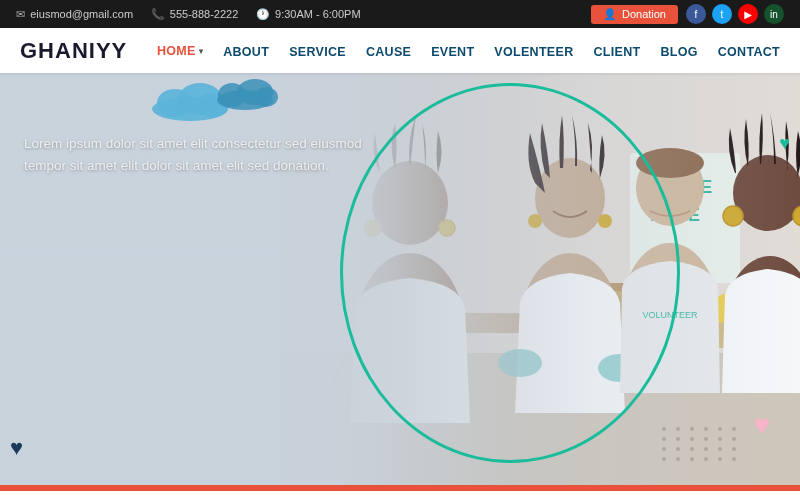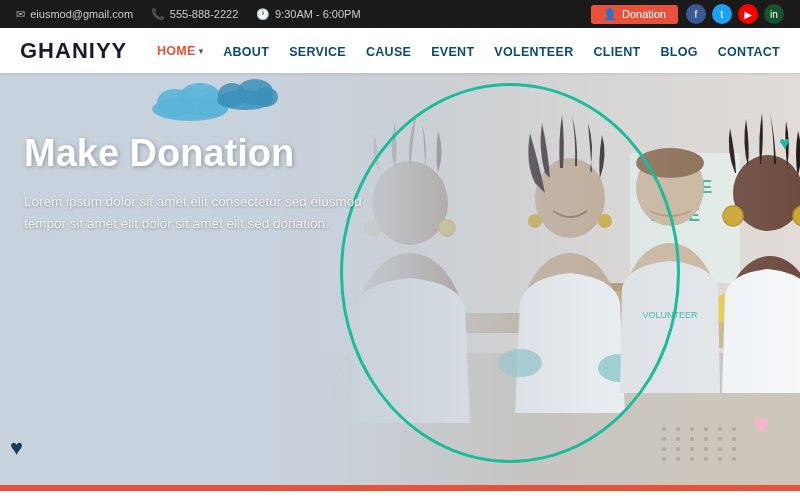--- a/index.html
+++ b/index.html
@@ -439,18 +439,17 @@
       <div class="dot"></div>
     <div class="dot"></div>
       <div class="dot"></div>
       <div class="dot"></div>
       <div class="dot"></div>
       <div class="dot"></div>
       <div class="dot"></div>
   </div>
 
   <div class="hero-content">
-    <h1 class="hero-title">Make Donation</h1>
     <p class="hero-text">Lorem ipsum dolor sit amet elit consectetur sed eiusmod tempor sit amet elit dolor sit amet elit sed donation.</p>
   </div>
 
   <div class="red-bar"></div>
 </div>
 
 </body></html>

